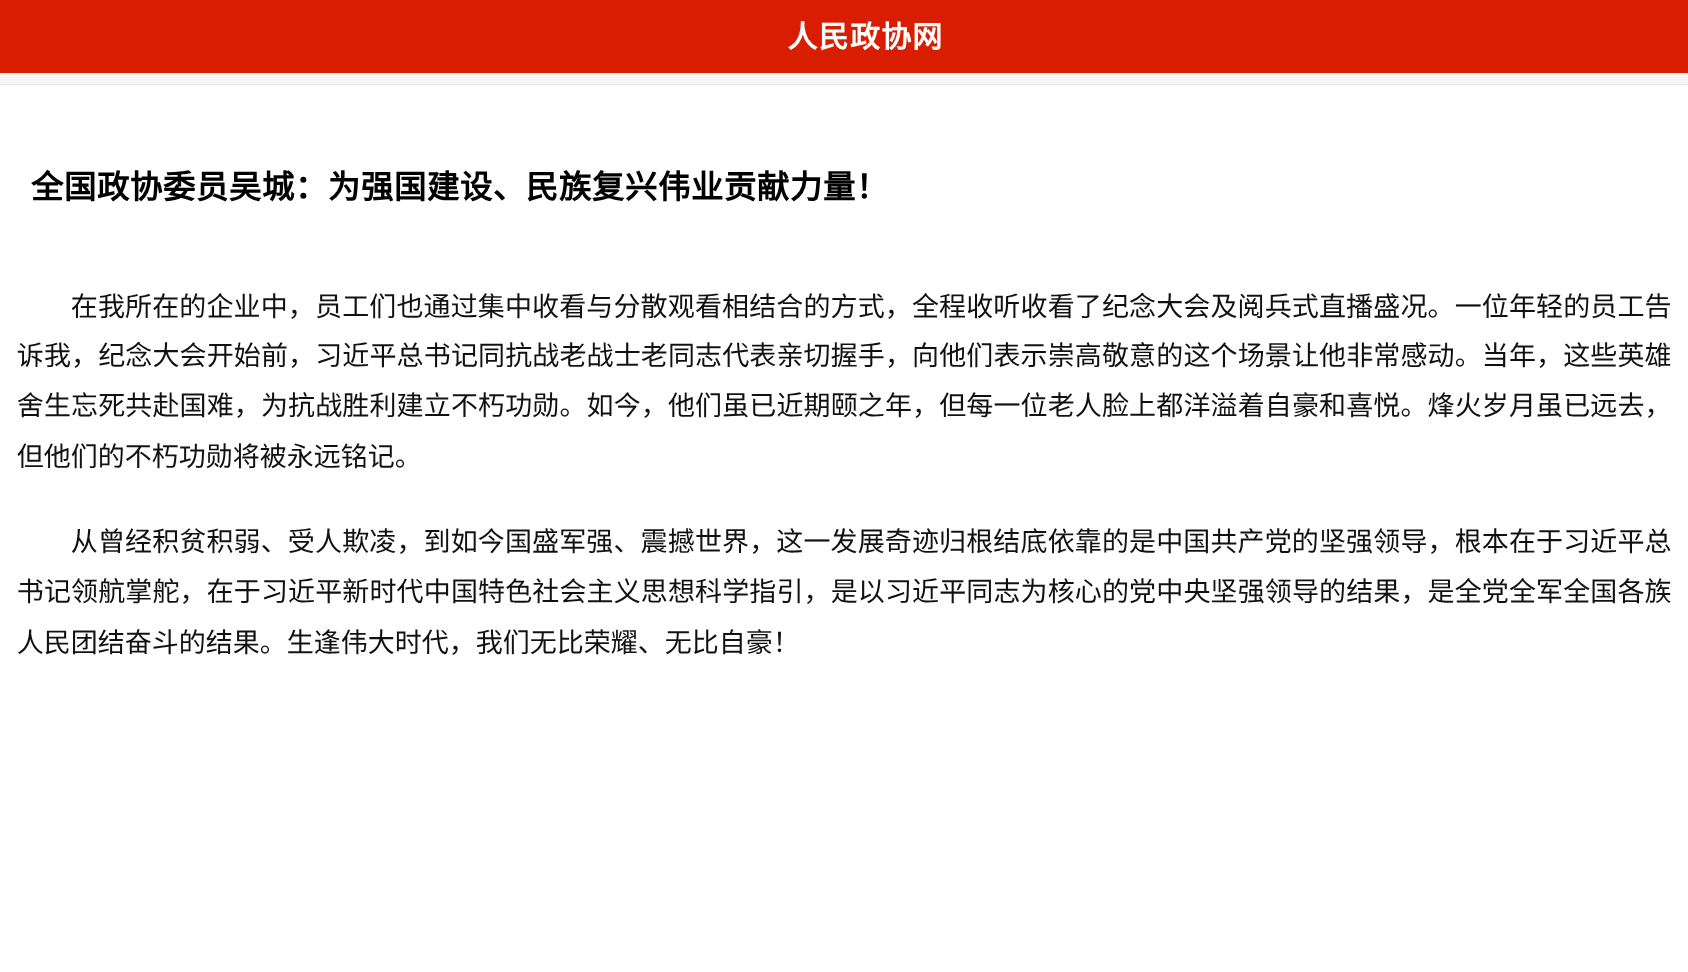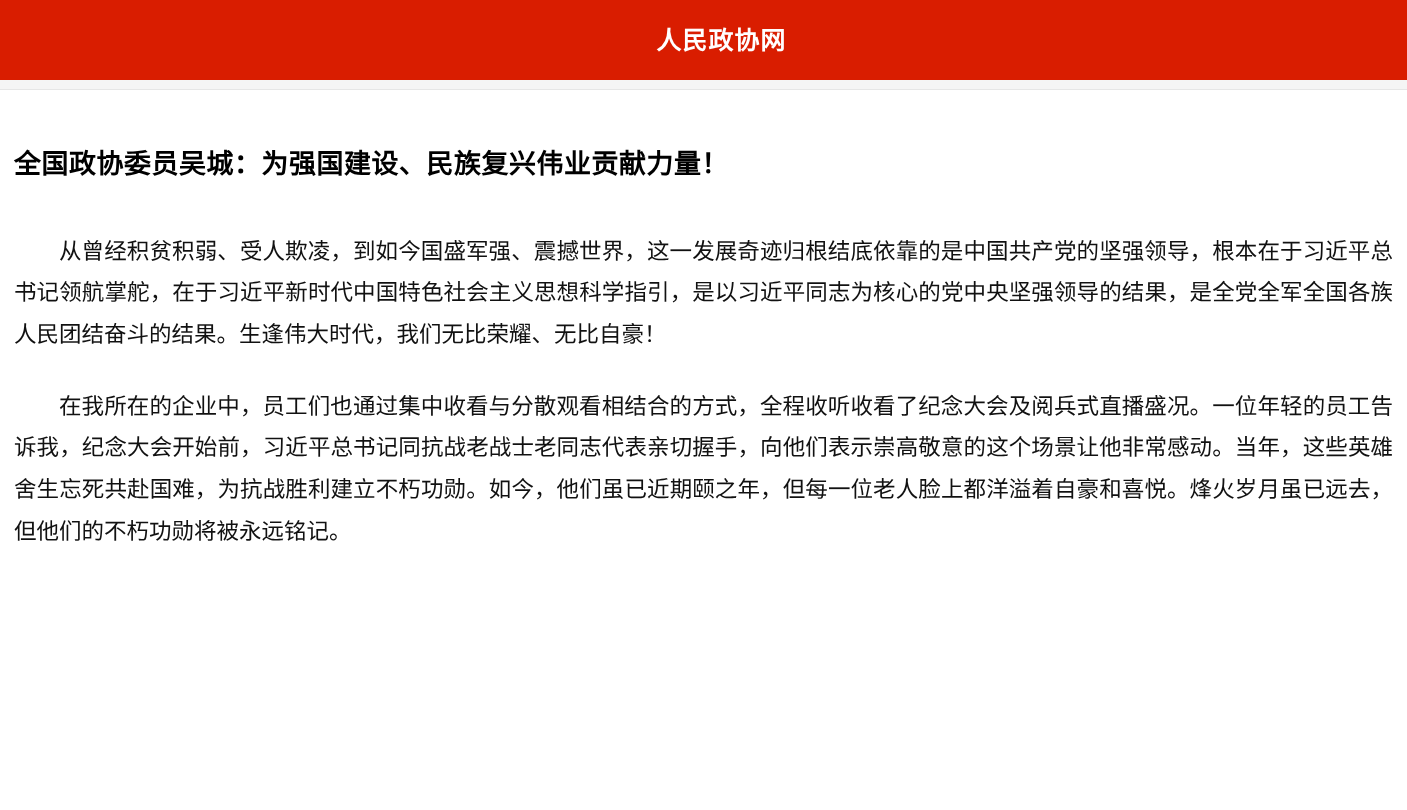--- a/index.html
+++ b/index.html
@@ -12,21 +12,21 @@
     min-height: 810px;
     font-family: "DejaVu Sans", "Liberation Sans", sans-serif;
     color: #000000;
   }
   .page {
     width: 1407px;
     position: relative;
     background: #ffffff;
   }
   .site-header {
-    height: 80px;
+    height: 61px;
     background: #d91d00;
     display: flex;
     align-items: center;
     justify-content: center;
     padding-left: 36px;
   }
   .site-title {
     color: #ffffff;
     font-size: 25px;
     font-weight: bold;
@@ -38,21 +38,21 @@
     background: #f5f5f5;
     border-bottom: 1px solid #e6e6e6;
   }
   .article {
     padding: 0 10px;
   }
   .article-title {
     font-size: 27px;
     font-weight: bold;
     line-height: 1.4;
-    margin: 0;
+    margin: 12px;
     padding: 55px 0 0 4px;
     color: #000000;
     letter-spacing: 0.5px;
   }
   .article-body {
     padding-top: 48px;
   }
   .article-body p {
     margin: 0 0 30px 0;
     font-size: 22.5px;
@@ -74,18 +74,18 @@
 
   <header class="site-header">
     <div class="site-title">人民政协网</div>
   </header>
   <div class="header-underline"></div>
 
   <main class="article">
     <h1 class="article-title">全国政协委员吴城：为强国建设、民族复兴伟业贡献力量！</h1>
 
     <div class="article-body">
+      <p>在我所在的企业中，员工们也通过集中收看与分散观看相结合的方式，全程收听收看了纪念大会及阅兵式直播盛况。一位年轻的员工告诉我，纪念大会开始前，习近平总书记同抗战老战士老同志代表亲切握手，向他们表示崇高敬意的这个场景让他非常感动。当年，这些英雄舍生忘死共赴国难，为抗战胜利建立不朽功勋。如今，他们虽已近期颐之年，但每一位老人脸上都洋溢着自豪和喜悦。烽火岁月虽已远去，但他们的不朽功勋将被永远铭记。</p>
       <p>从曾经积贫积弱、受人欺凌，到如今国盛军强、震撼世界，这一发展奇迹归根结底依靠的是中国共产党的坚强领导，根本在于习近平总书记领航掌舵，在于习近平新时代中国特色社会主义思想科学指引，是以习近平同志为核心的党中央坚强领导的结果，是全党全军全国各族人民团结奋斗的结果。生逢伟大时代，我们无比荣耀、无比自豪！</p>
-      <p>在我所在的企业中，员工们也通过集中收看与分散观看相结合的方式，全程收听收看了纪念大会及阅兵式直播盛况。一位年轻的员工告诉我，纪念大会开始前，习近平总书记同抗战老战士老同志代表亲切握手，向他们表示崇高敬意的这个场景让他非常感动。当年，这些英雄舍生忘死共赴国难，为抗战胜利建立不朽功勋。如今，他们虽已近期颐之年，但每一位老人脸上都洋溢着自豪和喜悦。烽火岁月虽已远去，但他们的不朽功勋将被永远铭记。</p>
     </div>
   </main>
 
 </div>
 
 </body></html>

